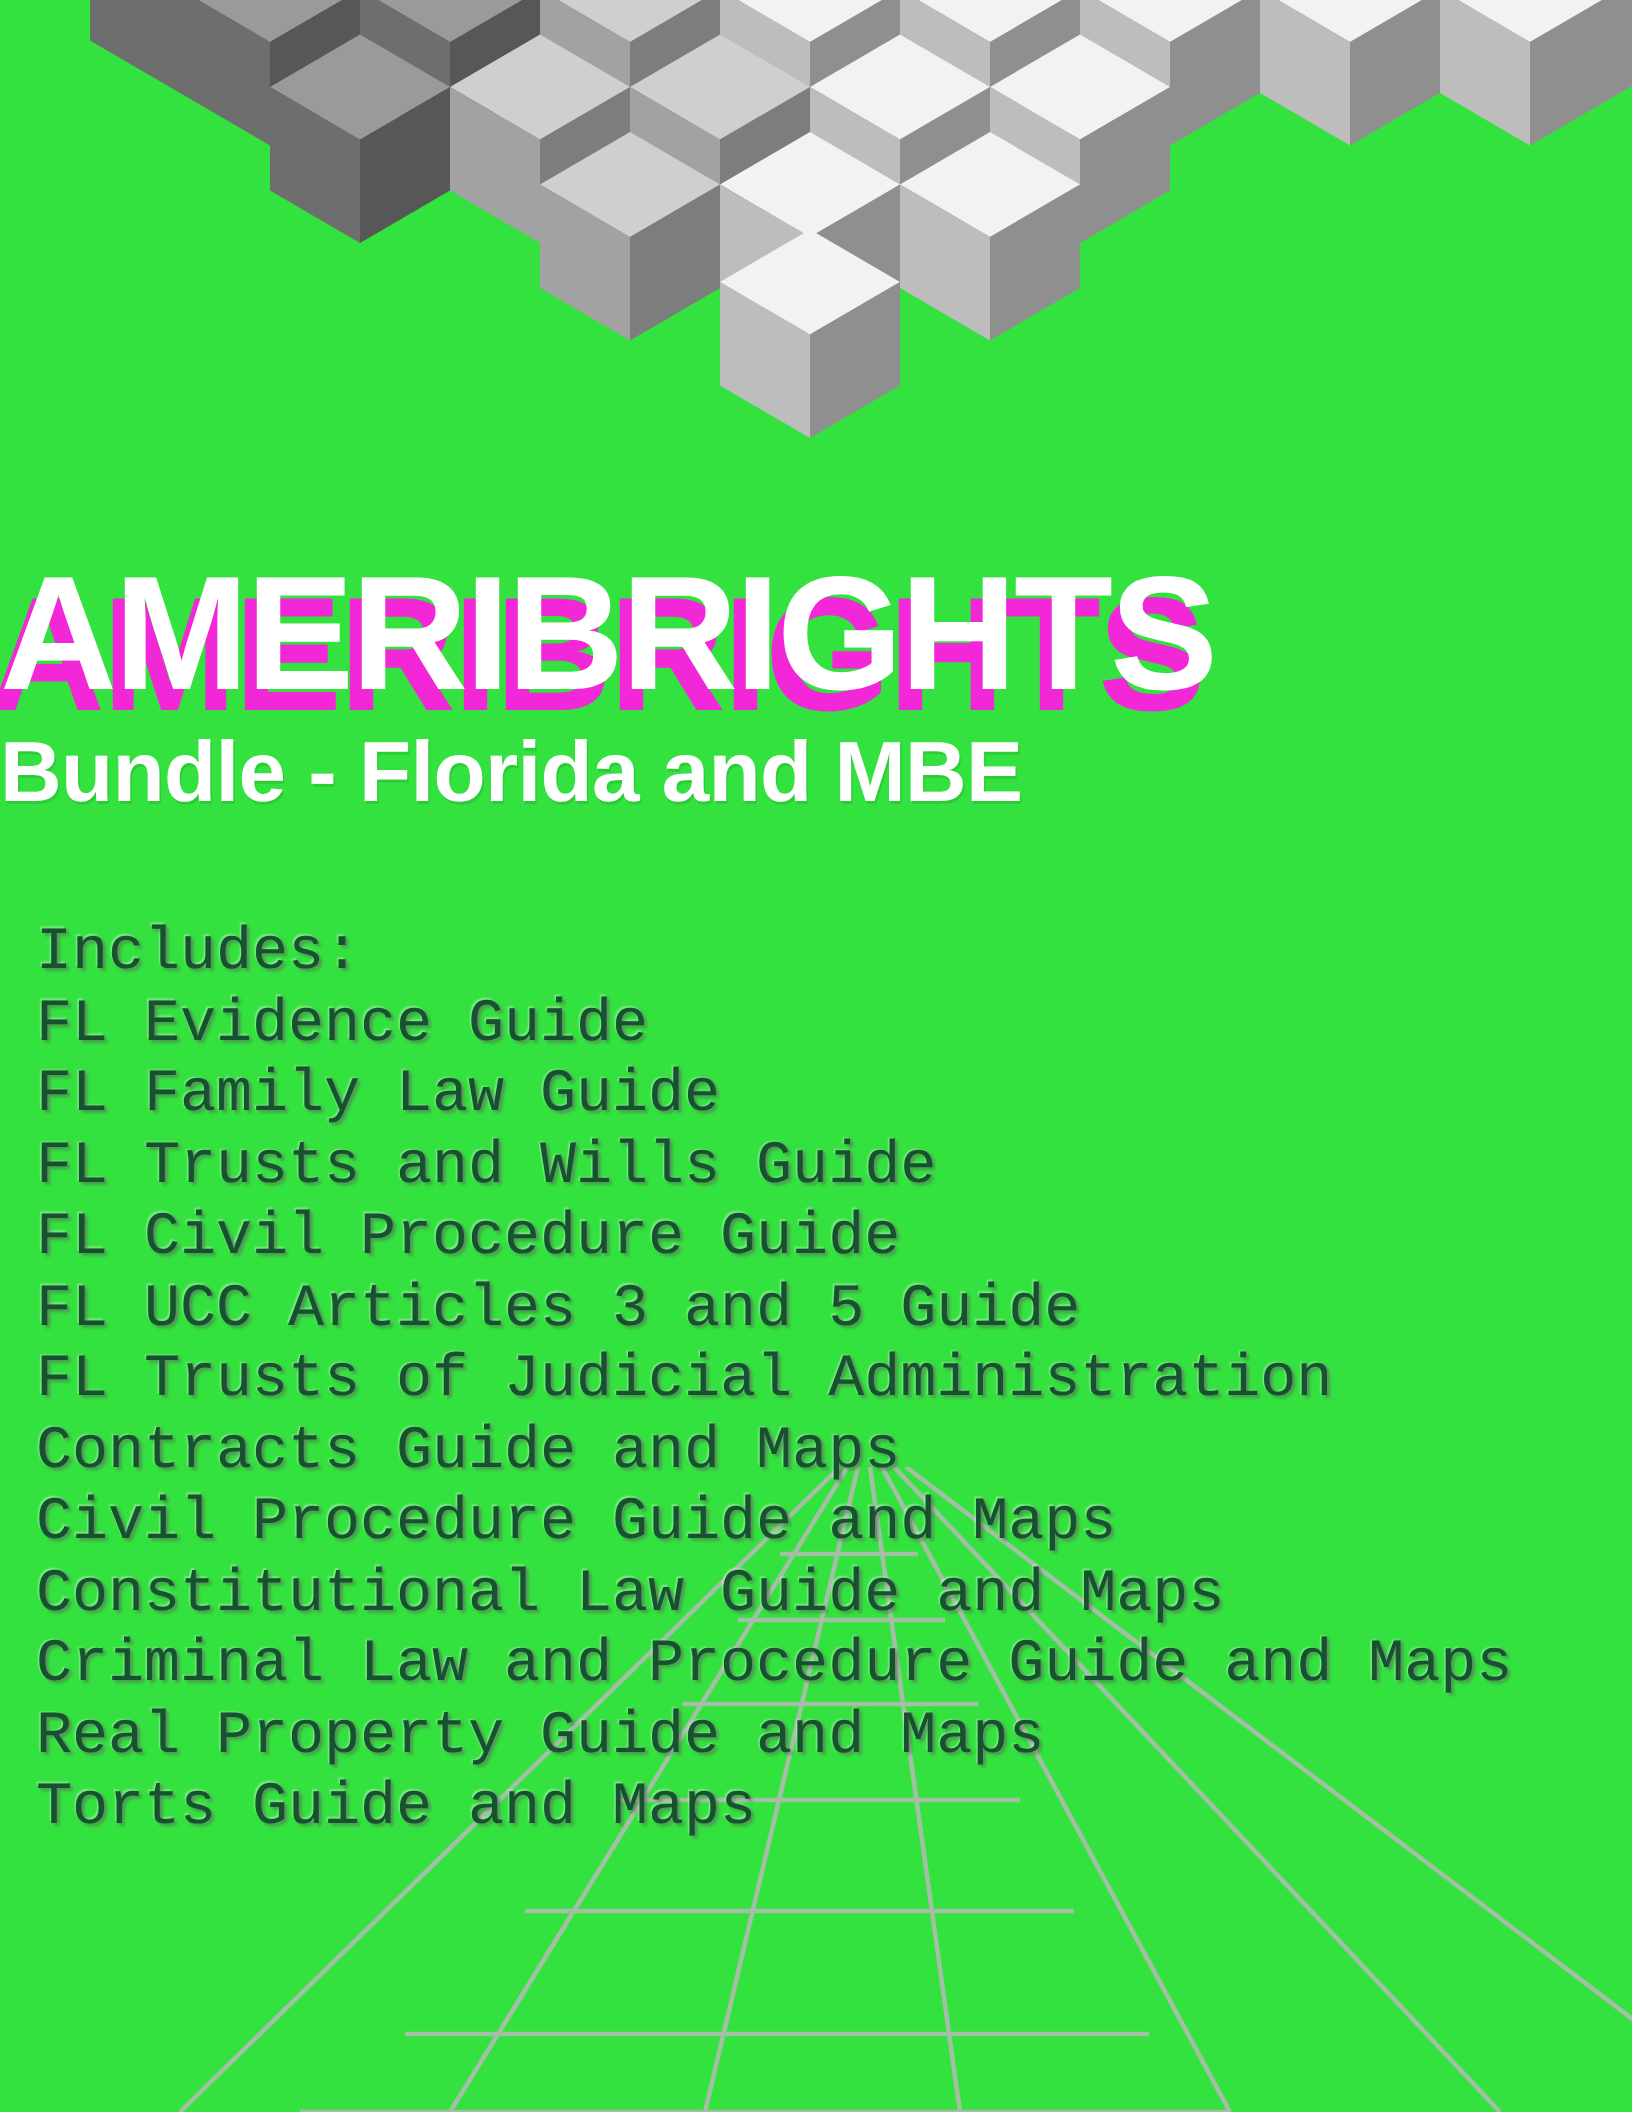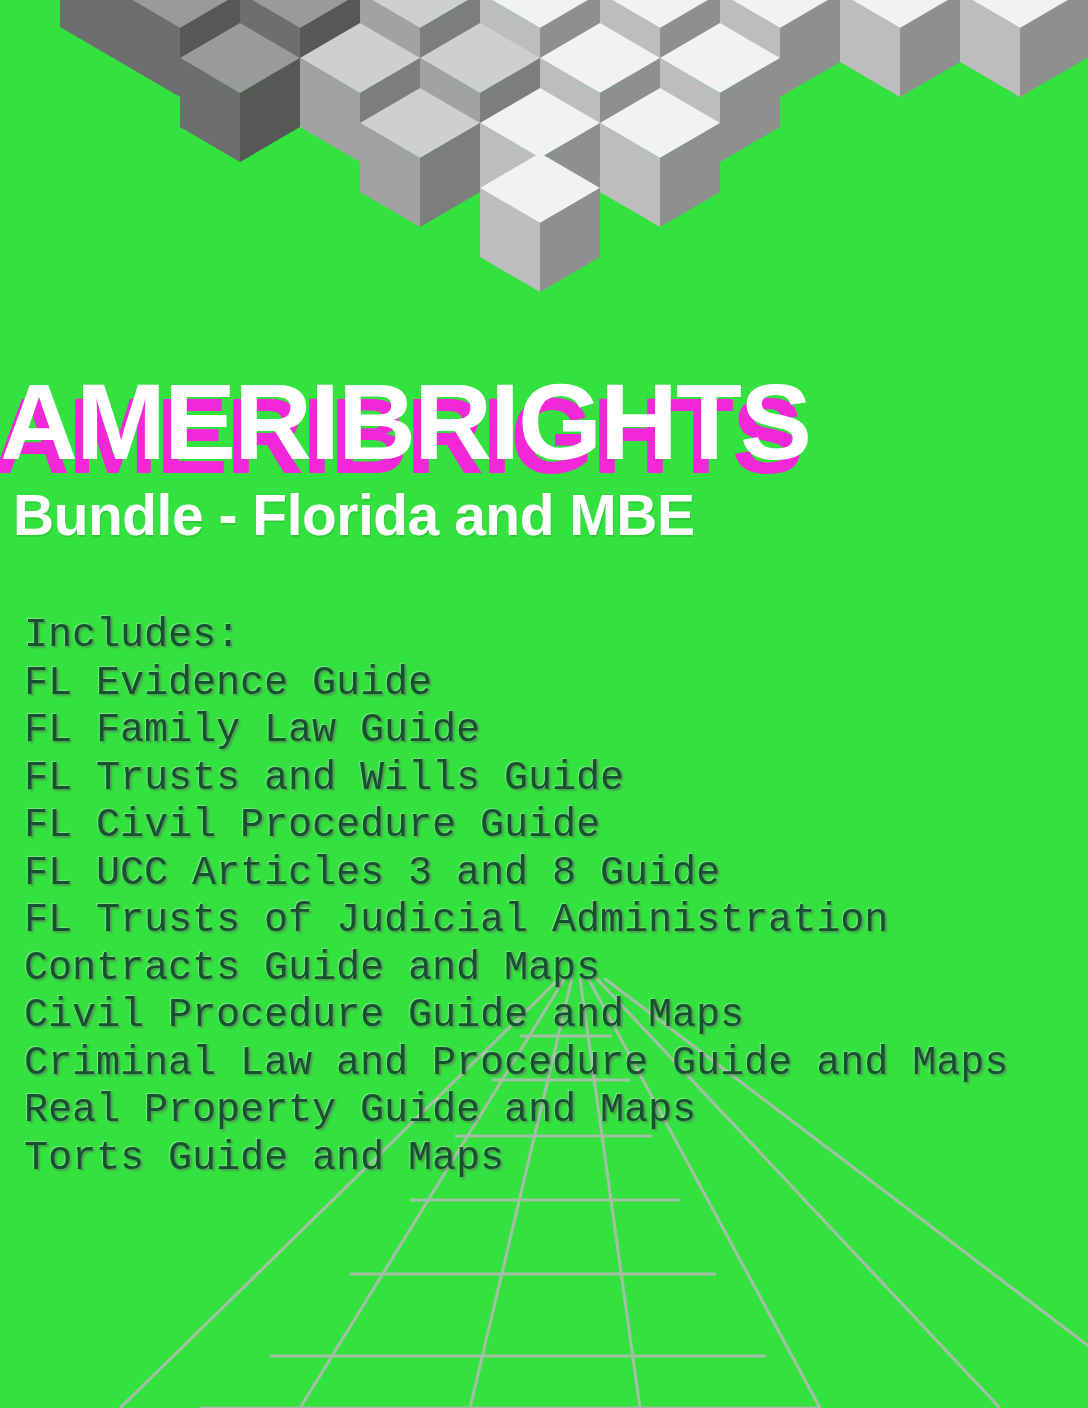--- a/index.html
+++ b/index.html
@@ -72,21 +72,20 @@
     color: #ffffff;
   }
   .subtitle {
     margin-top: 6px;
     font-family: "Liberation Sans", sans-serif;
     font-weight: bold;
     font-size: 57px;
     color: #ffffff;
     letter-spacing: -0.5px;
     text-shadow: 1px 2px 0 rgba(0,0,0,0.10);
-    margin-left: 13px;
   }
 
   
   .includes {
     position: absolute;
     top: 612px;
     left: 24px;
     width: 1040px;
   }
   .includes .line {
@@ -188,22 +187,23 @@
       </g>
     </svg>
   </div>
 
   <div class="includes">
     <div class="line">Includes:</div>
     <div class="line">FL Evidence Guide</div>
     <div class="line">FL Family Law Guide</div>
     <div class="line">FL Trusts and Wills Guide</div>
     <div class="line">FL Civil Procedure Guide</div>
-    <div class="line">FL UCC Articles 3 and 8 Guide</div>
+    <div class="line">FL UCC Articles 3 and 5 Guide</div>
     <div class="line">FL Trusts of Judicial Administration</div>
     <div class="line">Contracts Guide and Maps</div>
     <div class="line">Civil Procedure Guide and Maps</div>
+    <div class="line">Constitutional Law Guide and Maps</div>
     <div class="line">Criminal Law and Procedure Guide and Maps</div>
     <div class="line">Real Property Guide and Maps</div>
     <div class="line">Torts Guide and Maps</div>
   </div>
 
 </div>
 
 </body></html>

